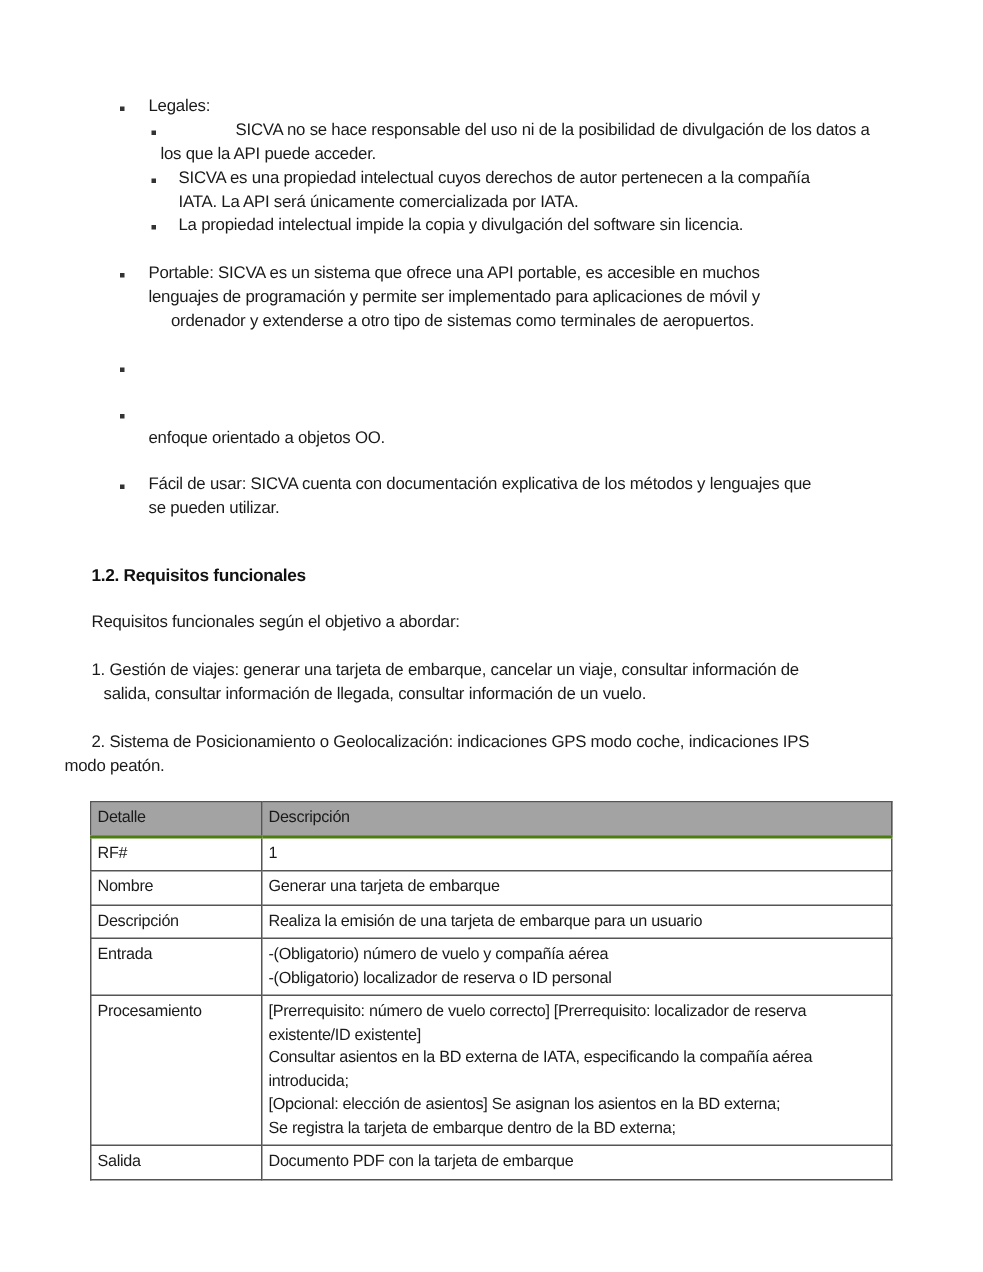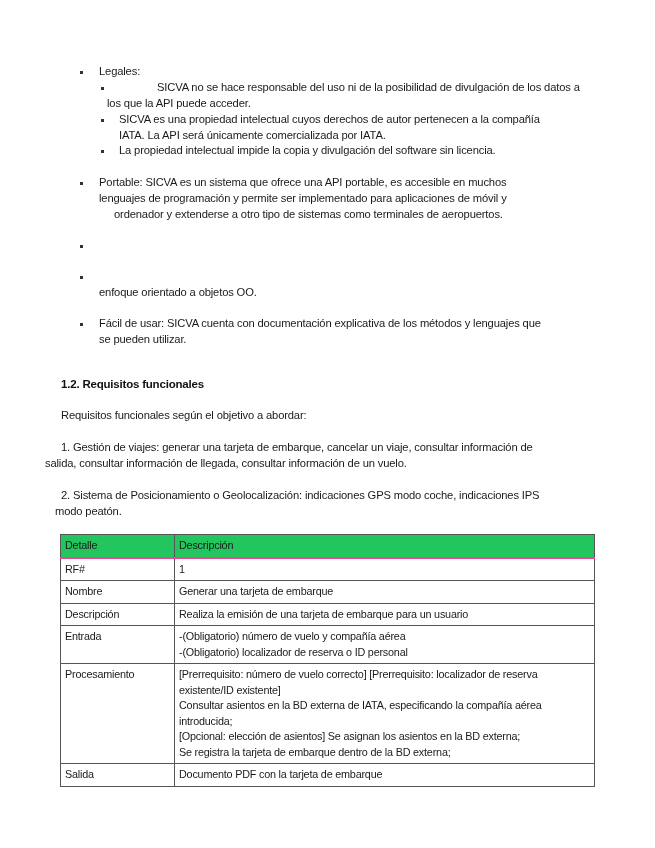--- a/index.html
+++ b/index.html
@@ -5,21 +5,21 @@
   html, body { margin:0; padding:0; background:#ffffff; }
   body { width:655px; height:848px; position:relative; overflow:hidden;
          font-family:"Liberation Sans", sans-serif; color:#1a1a1a; font-size:11.2px; }
   .page { position:absolute; left:0; top:0; width:525px; height:848px; background:#fff; }
   .abs { position:absolute; }
   .line { line-height:16px; white-space:nowrap; letter-spacing:-0.15px; }
   .bullet { position:absolute; width:3px; height:3px; background:#333; }
   .heading { font-weight:bold; font-size:11.5px; letter-spacing:-0.2px; color:#111; }
   table.rf { position:absolute; left:60px; top:534px; width:535px; border-collapse:collapse; font-size:10.8px; }
   table.rf td { border:1px solid #555; padding:3px 4px 3px 4px; vertical-align:top; line-height:15.5px; letter-spacing:-0.2px; }
-  table.rf tr.hdr td { background:#22c55e; border-bottom:2px solid #ec4899; }
+  table.rf tr.hdr td { background:#a3a3a3; border-bottom:2px solid #4d7c0f; }
   table.rf td.c1 { width:105px; }
   .cellline { display:block; white-space:nowrap; }
 </style>
 </head>
 <body>
 
 <div class="page">
 
   <div class="bullet" style="left:80px;top:71px;"></div>
   <div class="abs line" style="left:99px;top:63px;">Legales:</div>
@@ -46,24 +46,24 @@
   <div class="abs line" style="left:99px;top:284px;">enfoque orientado a objetos OO.</div>
 
   <div class="bullet" style="left:80px;top:323px;"></div>
   <div class="abs line" style="left:99px;top:315px;">Fácil de usar: SICVA cuenta con documentación explicativa de los métodos y lenguajes que</div>
   <div class="abs line" style="left:99px;top:331px;">se pueden utilizar.</div>
 
   <div class="abs line heading" style="left:61px;top:376px;">1.2. Requisitos funcionales</div>
   <div class="abs line" style="left:61px;top:407px;">Requisitos funcionales según el objetivo a abordar:</div>
 
   <div class="abs line" style="left:61px;top:439px;">1. Gestión de viajes: generar una tarjeta de embarque, cancelar un viaje, consultar información de</div>
-  <div class="abs line" style="left:45px;top:455px;">salida, consultar información de llegada, consultar información de un vuelo.</div>
+  <div class="abs line" style="left:69px;top:455px;">salida, consultar información de llegada, consultar información de un vuelo.</div>
 
   <div class="abs line" style="left:61px;top:487px;">2. Sistema de Posicionamiento o Geolocalización: indicaciones GPS modo coche, indicaciones IPS</div>
-  <div class="abs line" style="left:55px;top:503px;">modo peatón.</div>
+  <div class="abs line" style="left:43px;top:503px;">modo peatón.</div>
 
   <table class="rf">
     <tbody>
         <tr class="hdr">
       <td class="c1">Detalle</td>
       <td>Descripción</td>
     </tr>
     <tr>
       <td class="c1">RF#</td>
       <td>

